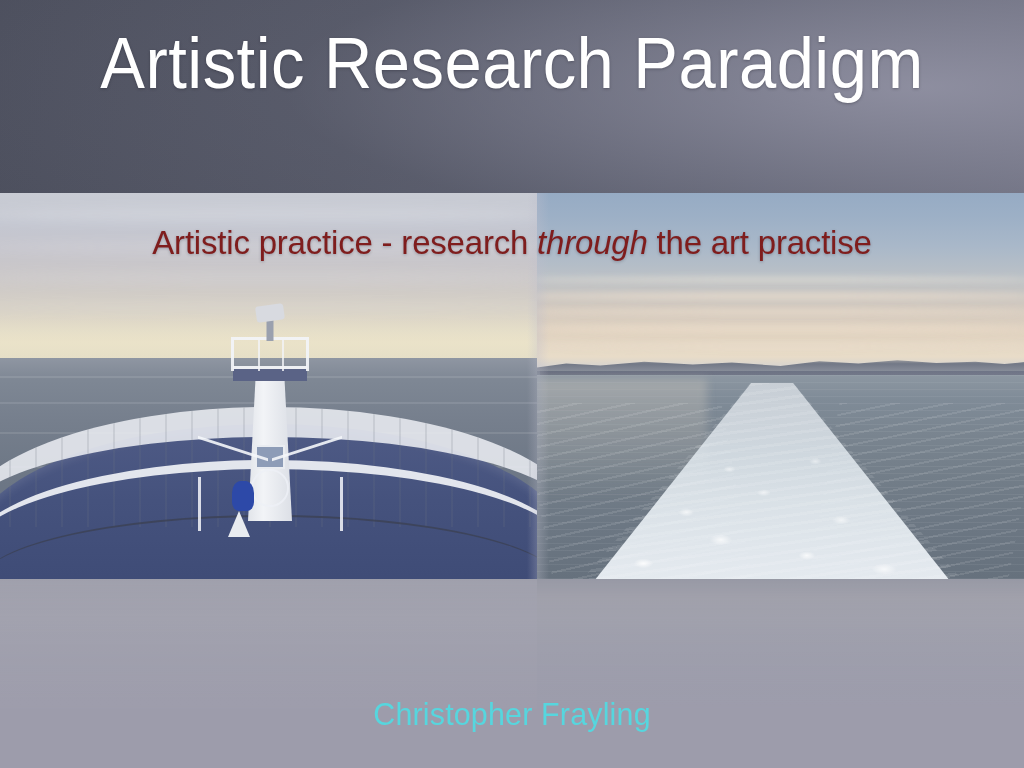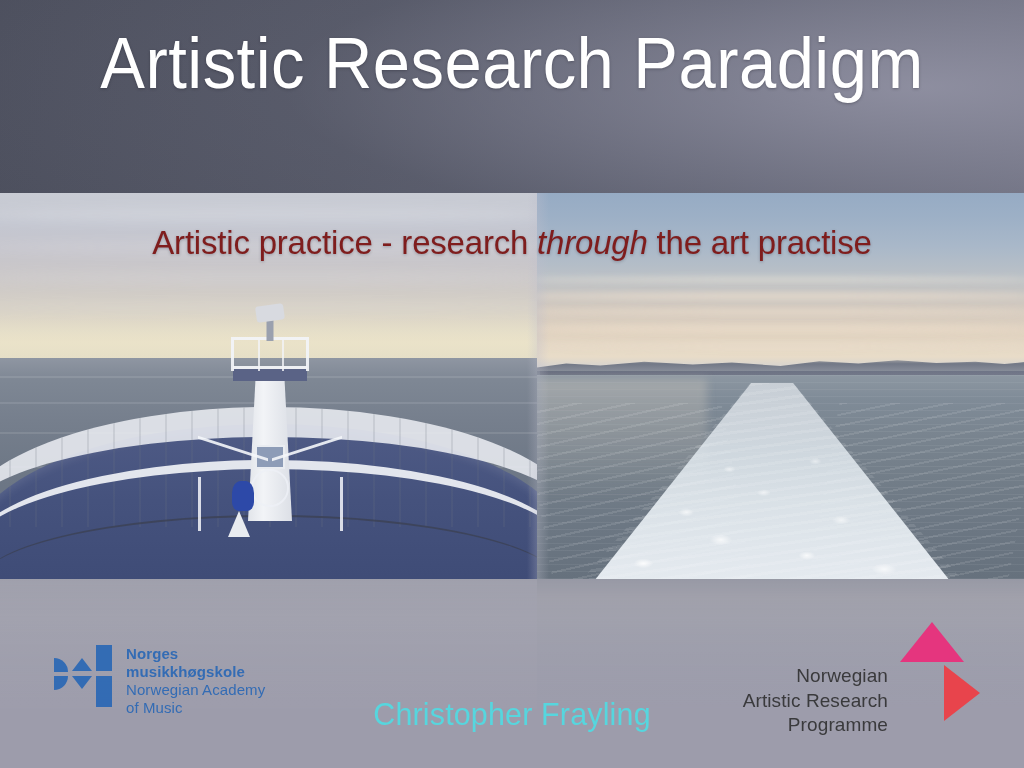--- a/index.html
+++ b/index.html
@@ -533,47 +533,17 @@
         
       </div>
       <div class="refl-right">
         
       </div>
     </div>
   </div>
 
   <div class="subtitle"><span>Artistic practice - research </span><em>through</em><span> the art practise</span></div>
 
-  <div class="nmh-logo">
-    <svg class="nmh-mark" viewBox="0 0 58 62">
-
-      <path d="M0 0 A14 14 0 0 1 14 14 L0 14 Z" fill="#2f6ab5" transform="translate(0,13)"></path>
-      <path d="M0 0 L14 0 L14 13 L0 13 Z" fill="none"></path>
-      <path d="M18 26 L28 13 L38 26 Z" fill="#2f6ab5"></path>
-      <rect x="42" y="0" width="16" height="26" fill="#2f6ab5"></rect>
-
-      <path d="M14 0 A14 14 0 0 1 0 14 L0 0 Z" fill="#2f6ab5" transform="translate(0,31)"></path>
-      <path d="M18 31 L38 31 L28 44 Z" fill="#2f6ab5"></path>
-      <rect x="42" y="31" width="16" height="31" fill="#2f6ab5"></rect>
-    </svg>
-    <div class="nmh-text">
-      <div class="nmh-no">Norges</div>
-      <div class="nmh-no">musikkhøgskole</div>
-      <div class="nmh-en">Norwegian Academy</div>
-      <div class="nmh-en">of Music</div>
-    </div>
-  </div>
-
-  <div class="narp-logo">
-    <div class="narp-text">
-      <div>Norwegian</div>
-      <div>Artistic Research</div>
-      <div>Programme</div>
-    </div>
-    <div class="narp-marks">
-      <div class="narp-tri-up"></div>
-      <div class="narp-tri-right"></div>
-    </div>
-  </div>
+
 
   <div class="presenter">Christopher Frayling</div>
 
 </div>
 
 </body></html>

